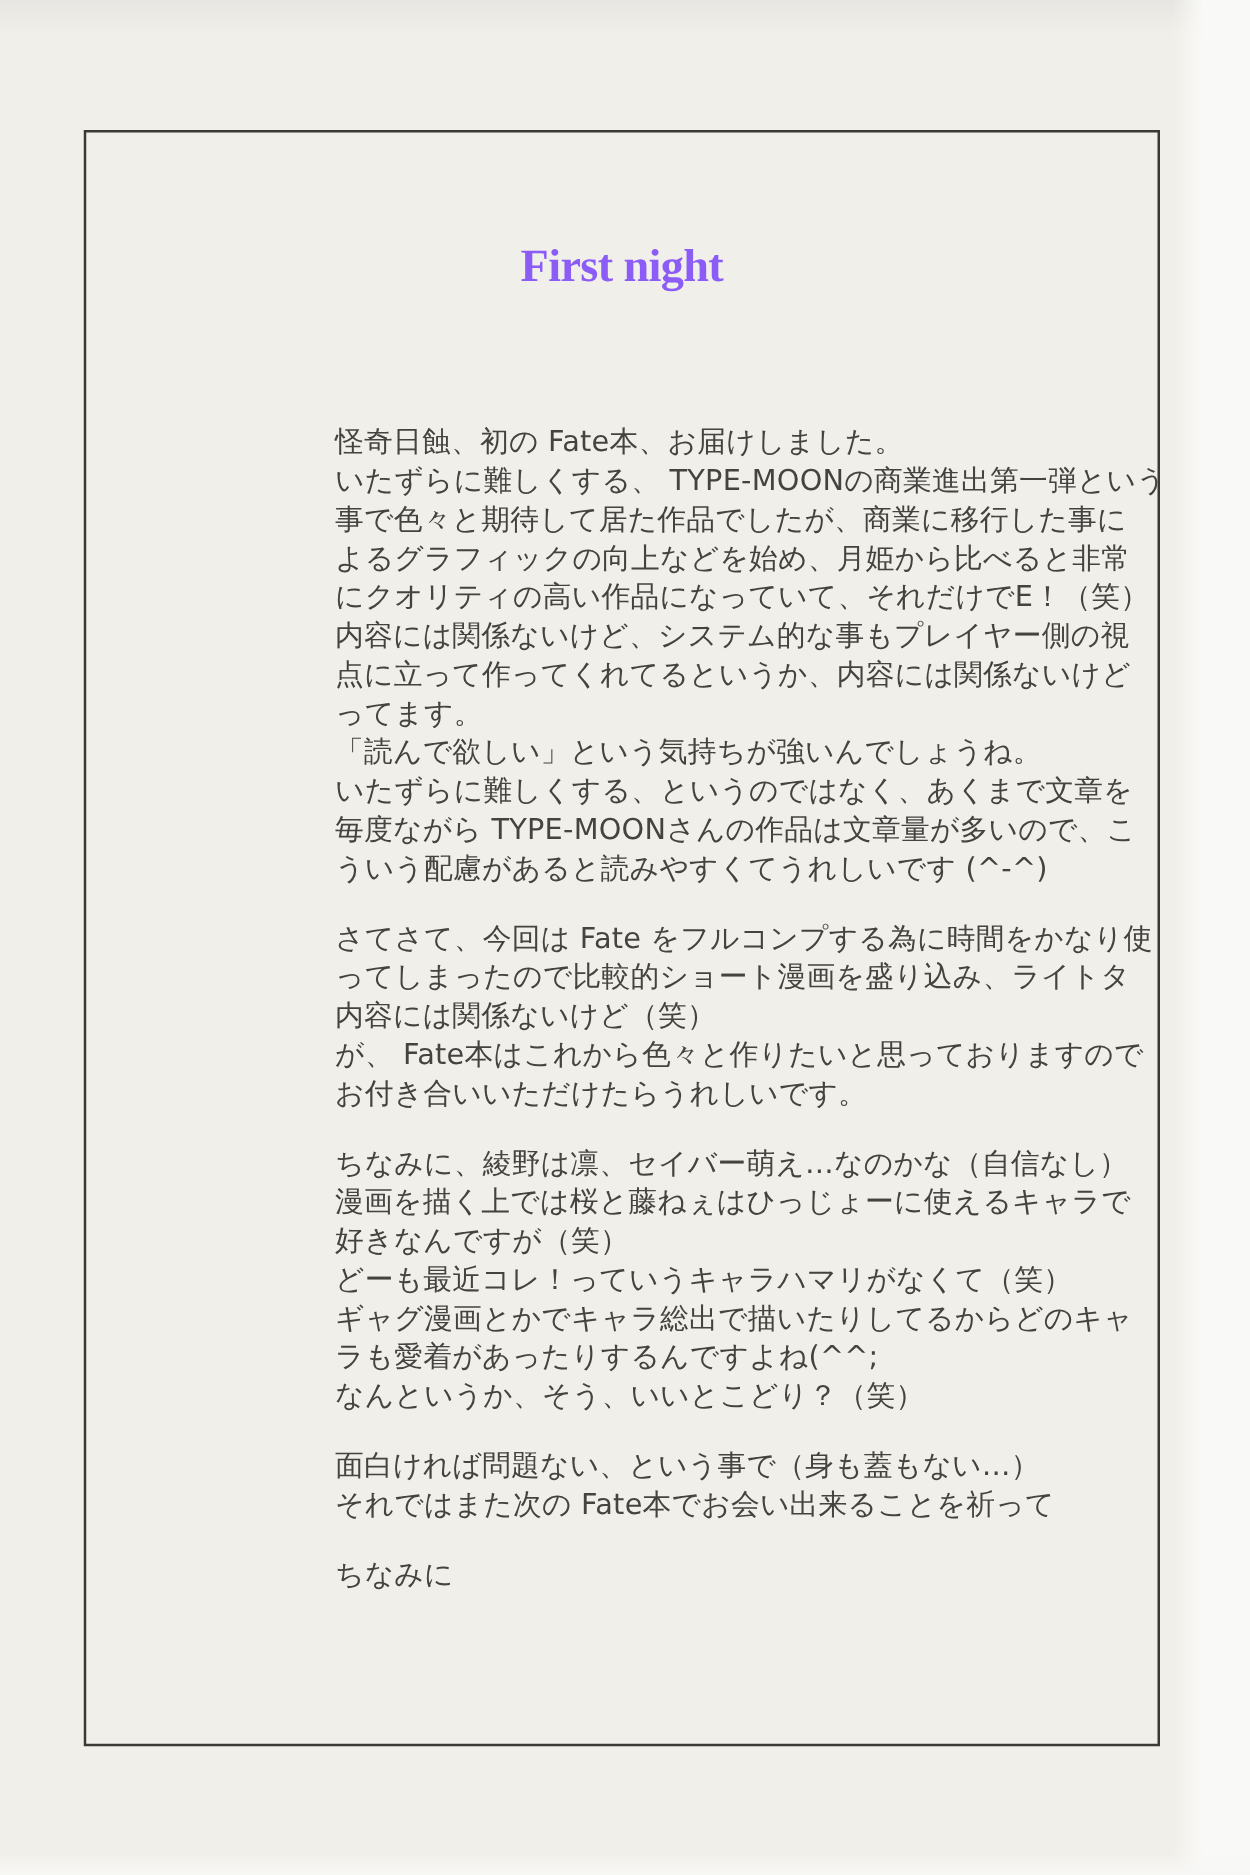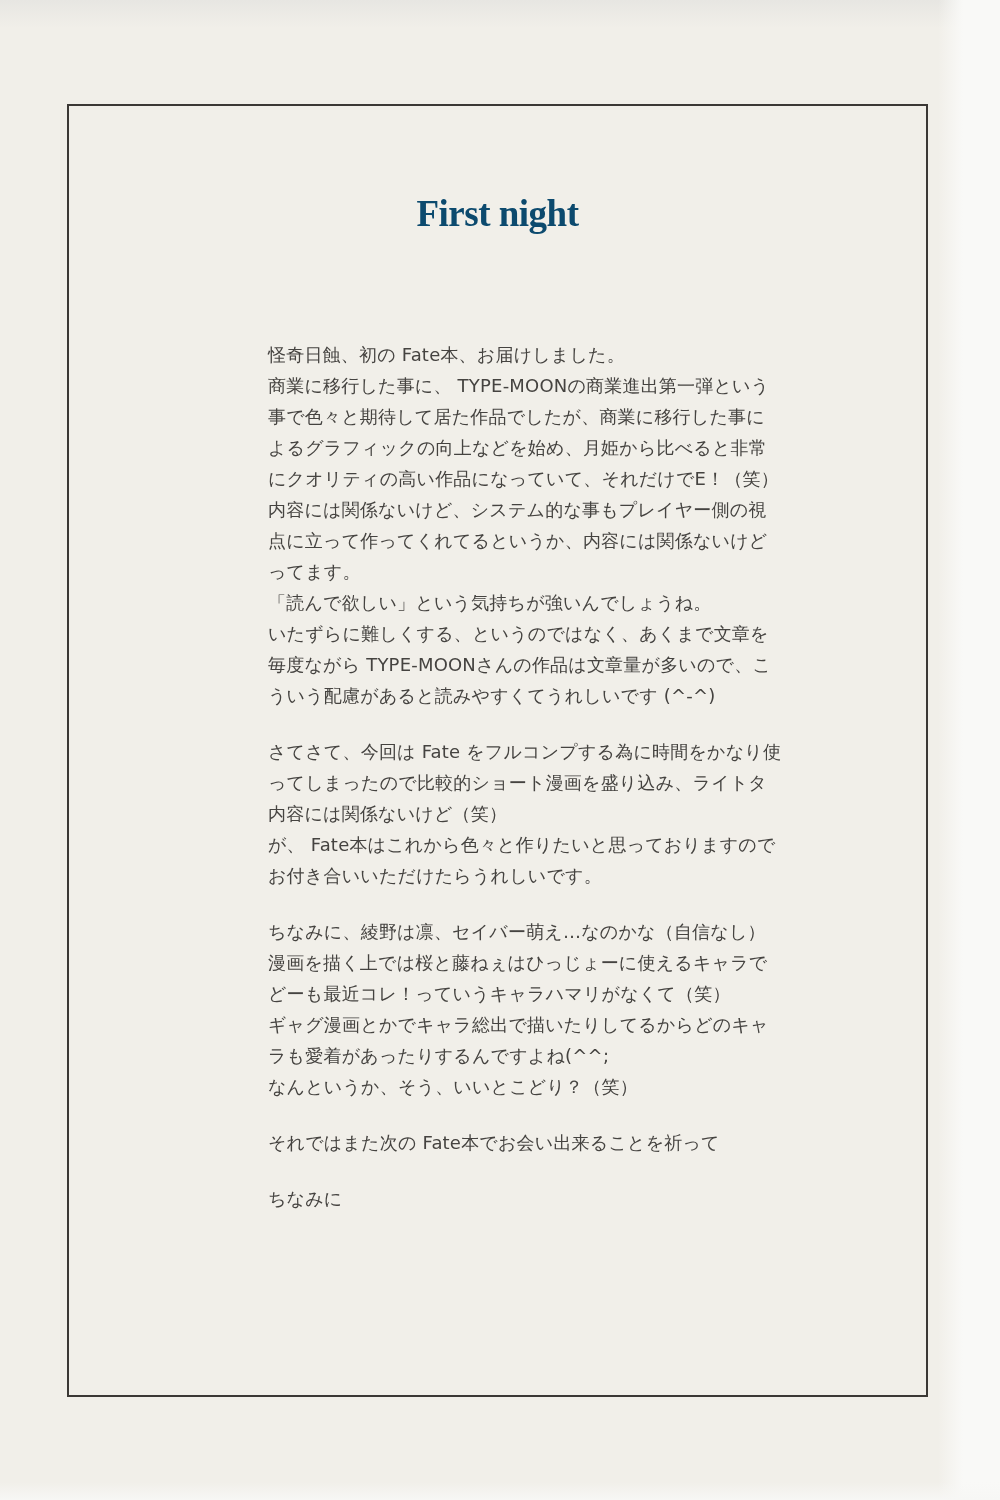--- a/index.html
+++ b/index.html
@@ -49,28 +49,28 @@
     position: absolute;
     left: 67px;
     top: 192px;
     width: 861px;
     margin: 0;
     text-align: center;
     font-family: "Liberation Serif", "DejaVu Serif", serif;
     font-weight: 700;
     font-size: 37px;
     letter-spacing: -0.5px;
-    color: #0c4a6e;
+    color: #8b5cf6;
   }
   .text-block {
     position: absolute;
     left: 268px;
     top: 339px;
     width: 486px;
-    font-size: 18px;
+    font-size: 23px;
     line-height: 31px;
     color: #454340;
     letter-spacing: 0.2px;
   }
   .paragraph {
     margin: 0 0 25px 0;
   }
   .line {
     height: 31px;
     white-space: nowrap;
@@ -89,21 +89,21 @@
 <div class="page-edge-bottom"></div>
 
 <div class="frame"></div>
 
 <h1 class="title">First night</h1>
 
 <div class="text-block">
 
   <div class="paragraph">
       <div class="line">怪奇日蝕、初の Fate本、お届けしました。</div>
-      <div class="line">商業に移行した事に、 TYPE-MOONの商業進出第一弾という</div>
+      <div class="line">いたずらに難しくする、 TYPE-MOONの商業進出第一弾という</div>
       <div class="line">事で色々と期待して居た作品でしたが、商業に移行した事に</div>
       <div class="line">よるグラフィックの向上などを始め、月姫から比べると非常</div>
       <div class="line">にクオリティの高い作品になっていて、それだけでE！（笑）</div>
       <div class="line">内容には関係ないけど、システム的な事もプレイヤー側の視</div>
       <div class="line">点に立って作ってくれてるというか、内容には関係ないけど</div>
       <div class="line">ってます。</div>
       <div class="line">「読んで欲しい」という気持ちが強いんでしょうね。</div>
       <div class="line">いたずらに難しくする、というのではなく、あくまで文章を</div>
       <div class="line">毎度ながら TYPE-MOONさんの作品は文章量が多いので、こ</div>
       <div class="line">ういう配慮があると読みやすくてうれしいです (^-^)</div>
@@ -111,22 +111,24 @@
     <div class="paragraph">
       <div class="line">さてさて、今回は Fate をフルコンプする為に時間をかなり使</div>
       <div class="line">ってしまったので比較的ショート漫画を盛り込み、ライトタ</div>
       <div class="line">内容には関係ないけど（笑）</div>
       <div class="line">が、 Fate本はこれから色々と作りたいと思っておりますので</div>
       <div class="line">お付き合いいただけたらうれしいです。</div>
     </div>
     <div class="paragraph">
       <div class="line">ちなみに、綾野は凛、セイバー萌え…なのかな（自信なし）</div>
       <div class="line">漫画を描く上では桜と藤ねぇはひっじょーに使えるキャラで</div>
+      <div class="line">好きなんですが（笑）</div>
       <div class="line">どーも最近コレ！っていうキャラハマリがなくて（笑）</div>
       <div class="line">ギャグ漫画とかでキャラ総出で描いたりしてるからどのキャ</div>
       <div class="line">ラも愛着があったりするんですよね(^^;</div>
       <div class="line">なんというか、そう、いいとこどり？（笑）</div>
     </div>
     <div class="paragraph">
+      <div class="line">面白ければ問題ない、という事で（身も蓋もない…）</div>
       <div class="line">それではまた次の Fate本でお会い出来ることを祈って</div>
     </div>
     <div class="signature">ちなみに</div>
 </div>
 
 </body></html>

